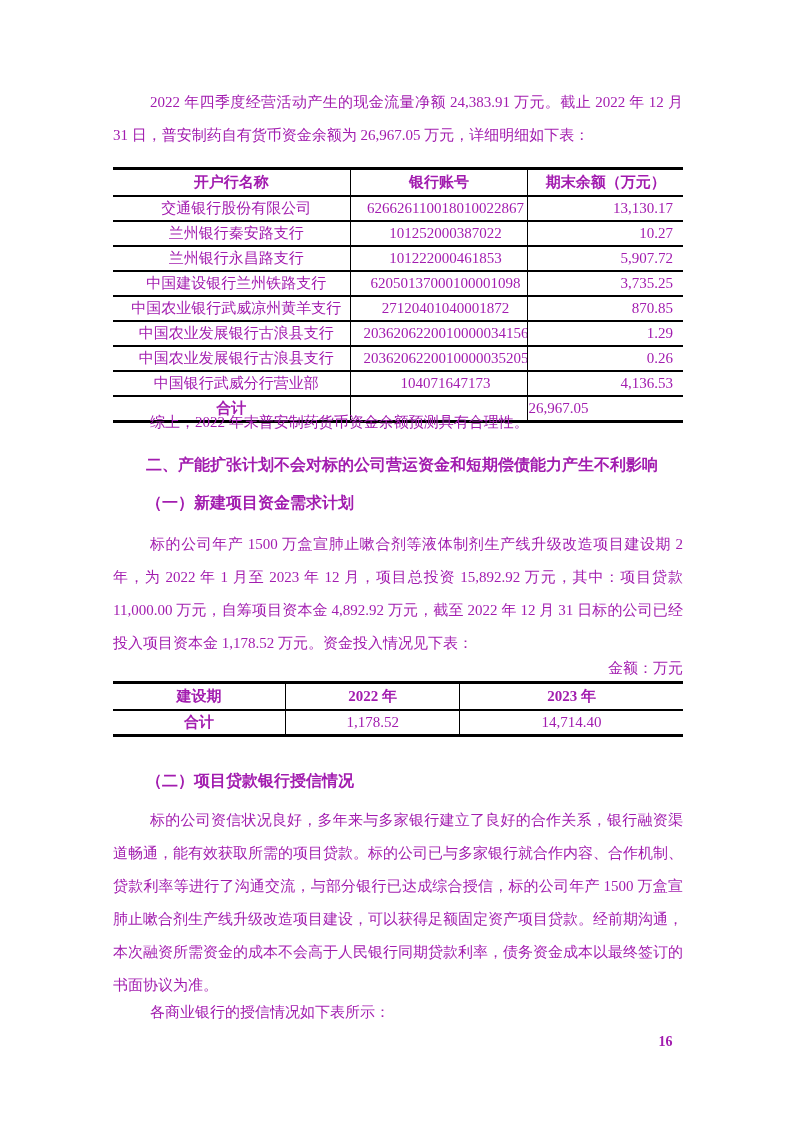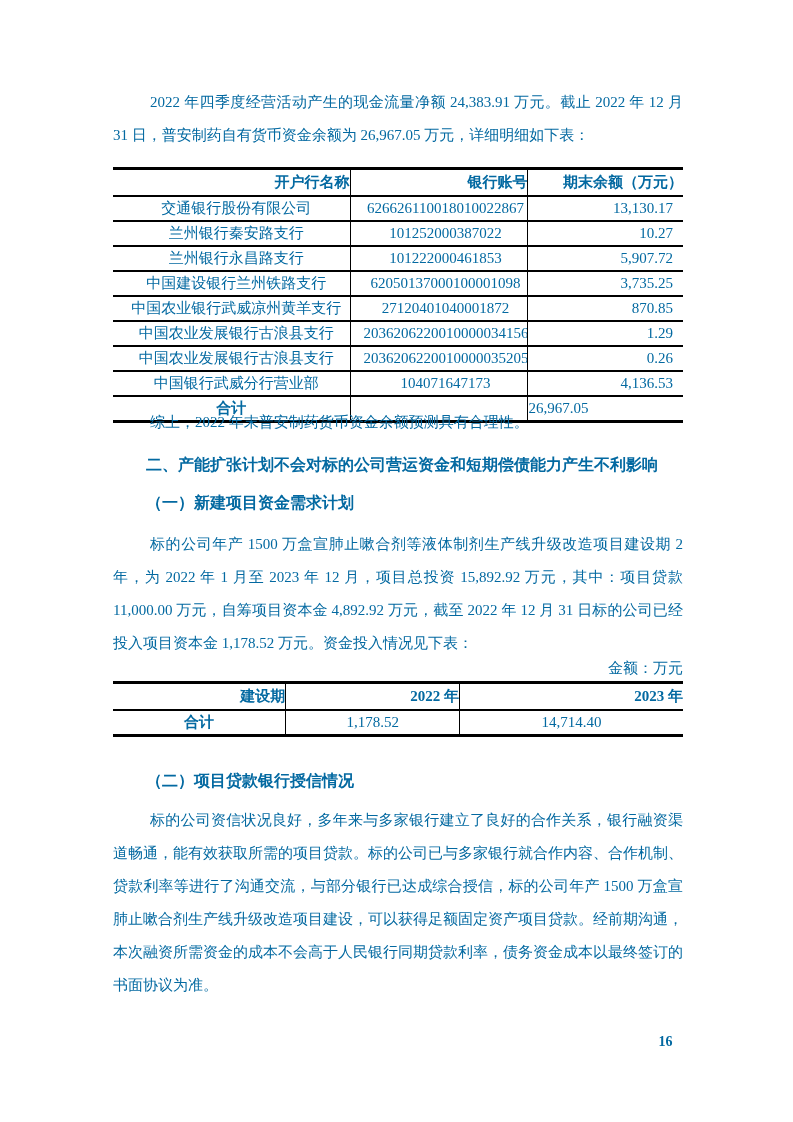--- a/index.html
+++ b/index.html
@@ -2,21 +2,21 @@
 <html><head>
 <meta charset="utf-8">
 <style>
   html, body { margin: 0; padding: 0; background: #ffffff; }
   .page {
     position: relative;
     width: 793px;
     height: 1122px;
     background: #ffffff;
     font-family: "Liberation Serif", "DejaVu Serif", serif;
-    color: #0369a1;
+    color: #a21caf;
     overflow: hidden;
   }
   .blk { position: absolute; left: 113px; width: 570px; }
   .para {
     font-size: 15px;
     line-height: 33px;
     text-align: justify;
     text-indent: 37px;
     margin: 0;
   }
@@ -42,21 +42,21 @@
     border-top: 3px solid #000;
     border-bottom: 3px solid #000;
   }
   th, td {
     border-top: 2px solid #000;
     padding: 0;
     height: 23px;
     overflow: hidden;
     white-space: nowrap;
   }
-  th { height: 25px; font-weight: bold; text-align: right; }
+  th { height: 25px; font-weight: bold; text-align: center; }
   th + th, td + td { border-left: 1px solid #000; }
 
   .t1 .c0 { width: 41.6%; }
   .t1 .c1 { width: 31.2%; }
   .t1 .c2 { width: 27.2%; }
   .t1 td.cell-name    { text-align: center;  padding-left: 10px; }
   .t1 td.cell-account { text-align: center;  padding-left: 13px; }
   .t1 td.cell-amount  { text-align: right; padding-right: 10px; }
   .t1 td.cell-total-label { text-align: center; font-weight: bold; }
   .t1 td.cell-total-value { padding-right: 10px; font-weight: normal; }
@@ -176,16 +176,17 @@
         <td>1,178.52</td>
         <td>14,714.40</td>
       </tr>
     </tbody>
   </table>
 
   <h3 class="blk heading" style="top: 764px;">（二）项目贷款银行授信情况</h3>
 
   <p class="blk para" style="top: 804px;">标的公司资信状况良好，多年来与多家银行建立了良好的合作关系，银行融资渠道畅通，能有效获取所需的项目贷款。标的公司已与多家银行就合作内容、合作机制、贷款利率等进行了沟通交流，与部分银行已达成综合授信，标的公司年产 1500 万盒宣肺止嗽合剂生产线升级改造项目建设，可以获得足额固定资产项目贷款。经前期沟通，本次融资所需资金的成本不会高于人民银行同期贷款利率，债务资金成本以最终签订的书面协议为准。</p>
 
+  <p class="blk para" style="top: 996px;">各商业银行的授信情况如下表所示：</p>
 
   <div class="page-number">16</div>
 
 </div>
 
 </body></html>

